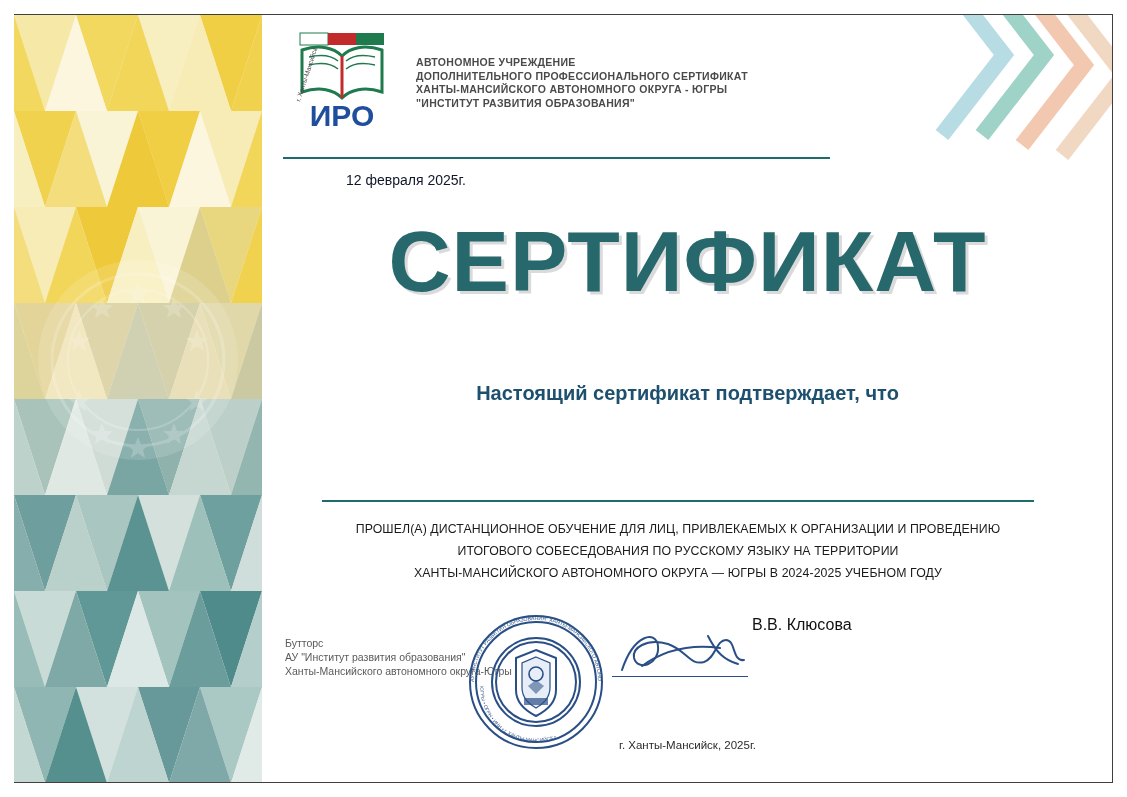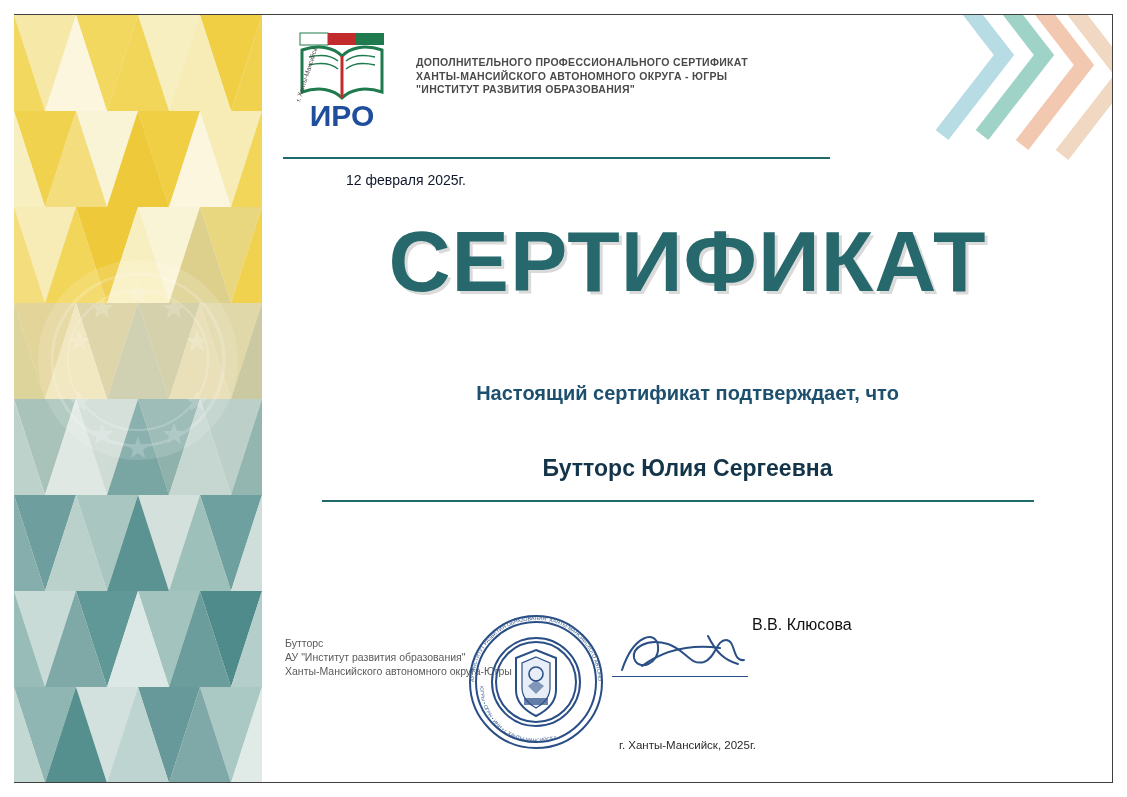--- a/index.html
+++ b/index.html
@@ -345,35 +345,40 @@
         <path d="M27 35 C40 32 50 34 56 39" stroke="#1f7a4d" stroke-width="1.5" fill="none"></path>
         <path d="M93 27 C80 24 70 26 64 31" stroke="#1f7a4d" stroke-width="1.5" fill="none"></path>
         <path d="M93 35 C80 32 70 34 64 39" stroke="#1f7a4d" stroke-width="1.5" fill="none"></path>
 
         <text x="60" y="96" text-anchor="middle" font-family="Liberation Sans, sans-serif" font-size="30" font-weight="bold" fill="#1f4f9c">ИРО</text>
 
         <text font-family="Liberation Sans, sans-serif" font-size="6.5" fill="#444444" transform="translate(18,72) rotate(-72)">г. Ханты-Мансийск</text>
       </svg>
     </div>
     <div class="org-lines">
+      <div>АВТОНОМНОЕ УЧРЕЖДЕНИЕ</div>
       <div>ДОПОЛНИТЕЛЬНОГО ПРОФЕССИОНАЛЬНОГО СЕРТИФИКАТ</div>
       <div>ХАНТЫ-МАНСИЙСКОГО АВТОНОМНОГО ОКРУГА - ЮГРЫ</div>
       <div>"ИНСТИТУТ РАЗВИТИЯ ОБРАЗОВАНИЯ"</div>
     </div>
   </div>
 
   <div class="rule-top"></div>
   <div class="date">12 февраля 2025г.</div>
 
   <div class="title">СЕРТИФИКАТ</div>
 
   <div class="statement">Настоящий сертификат подтверждает, что</div>
-  <div class="recipient">Бутторс Юлия Сергеевна</div>
   <div class="rule-mid"></div>
 
+  <div class="description">
+    <div>ПРОШЕЛ(А) ДИСТАНЦИОННОЕ ОБУЧЕНИЕ ДЛЯ ЛИЦ, ПРИВЛЕКАЕМЫХ К ОРГАНИЗАЦИИ И ПРОВЕДЕНИЮ</div>
+    <div>ИТОГОВОГО СОБЕСЕДОВАНИЯ ПО РУССКОМУ ЯЗЫКУ  НА ТЕРРИТОРИИ</div>
+    <div>ХАНТЫ-МАНСИЙСКОГО АВТОНОМНОГО ОКРУГА — ЮГРЫ В 2024-2025 УЧЕБНОМ ГОДУ</div>
+  </div>
 
   <div class="sign-left">
     <div>Бутторс</div>
     <div>АУ "Институт развития образования"</div>
     <div>Ханты-Мансийского автономного округа-Югры</div>
   </div>
 
   <div class="stamp">
     <svg width="140" height="140" viewBox="0 0 140 140" xmlns="http://www.w3.org/2000/svg">
       <g fill="none" stroke="#2a4f86" stroke-width="2">

